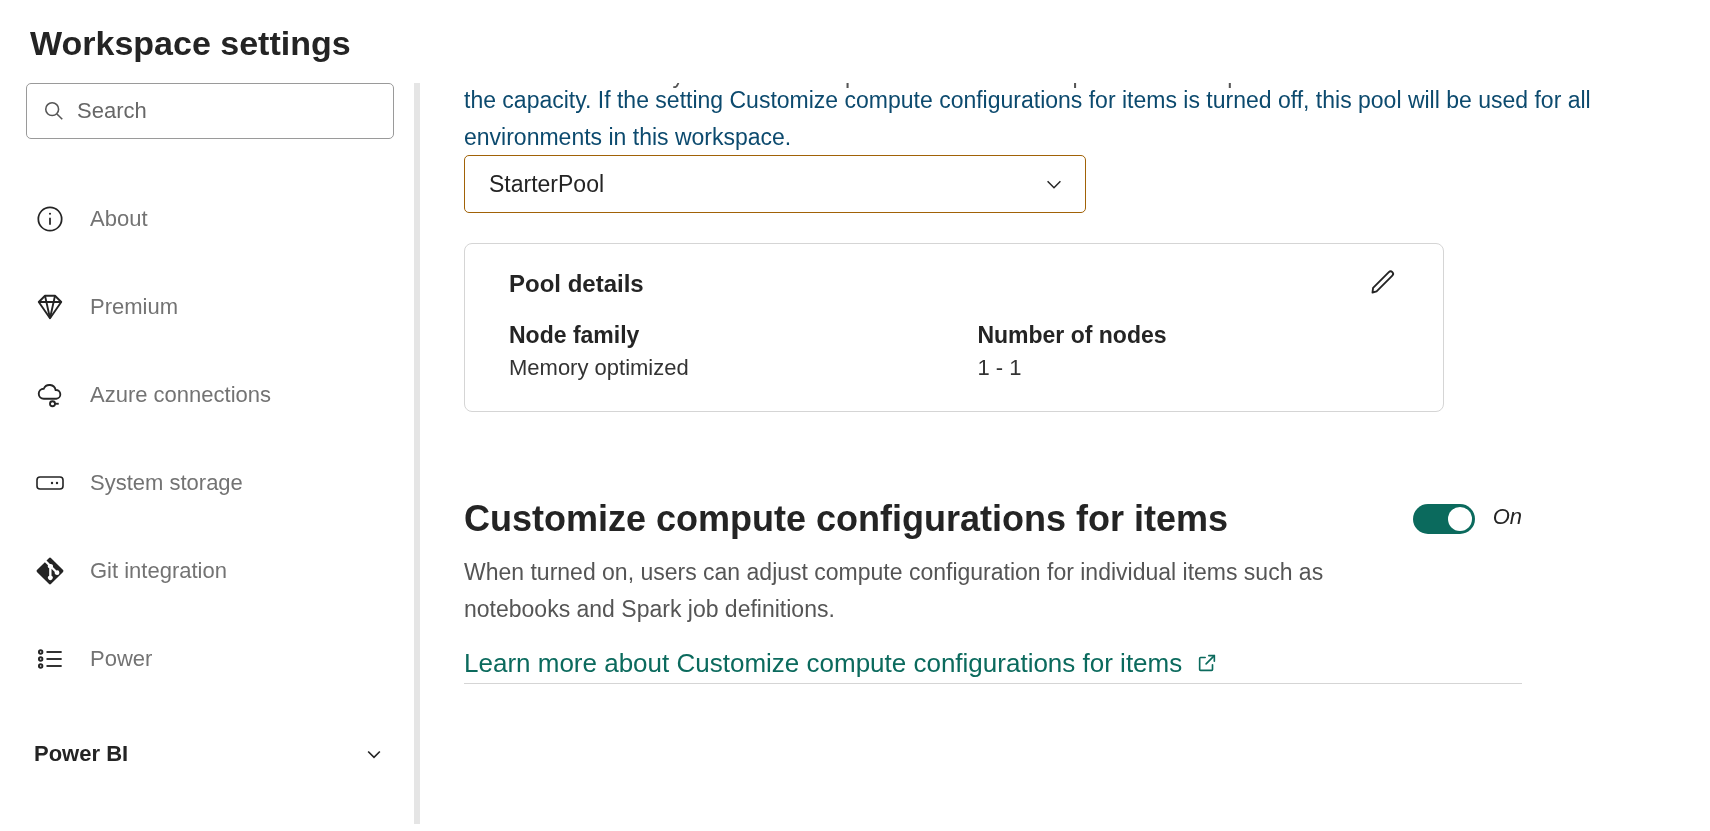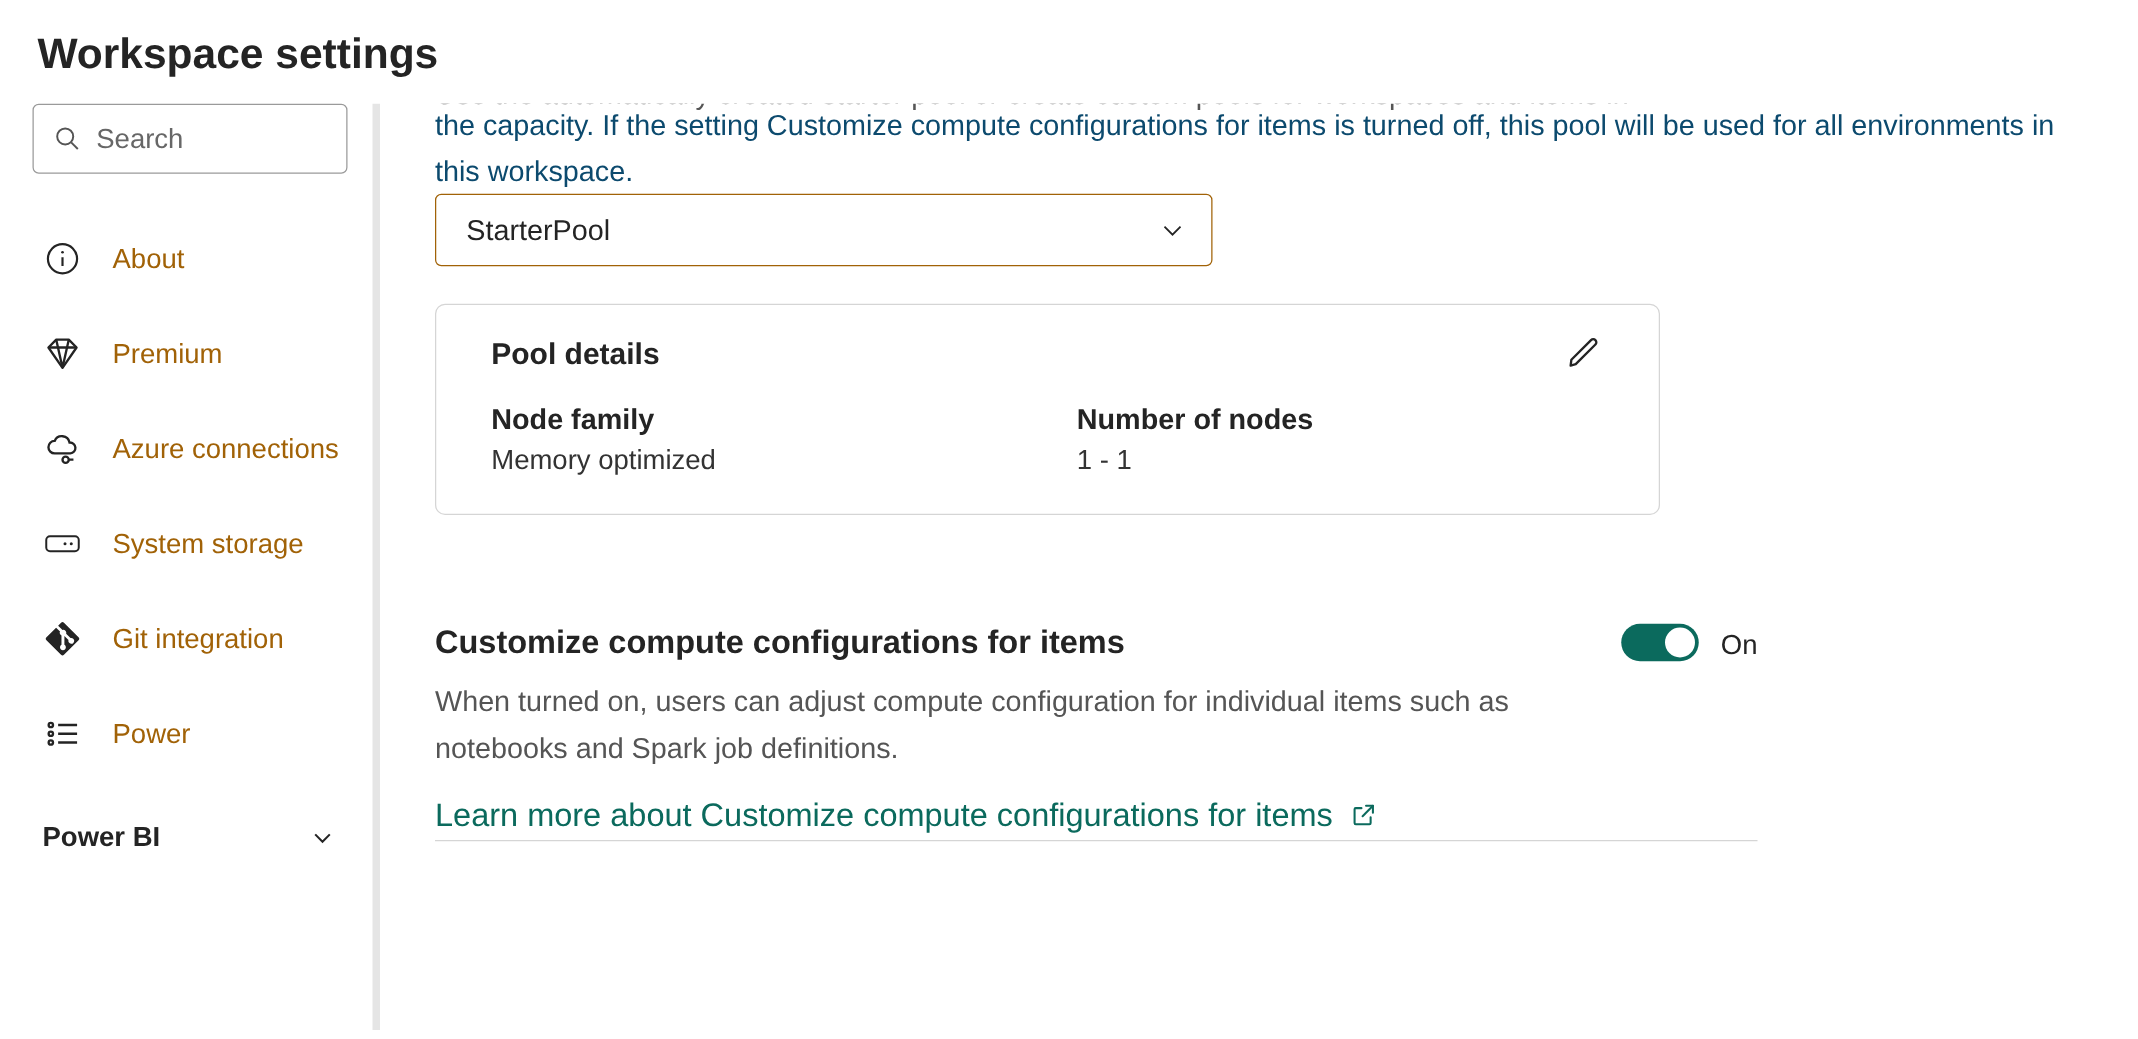--- a/index.html
+++ b/index.html
@@ -14,26 +14,26 @@
     .page-title {
       font-size: 34px;
       font-weight: 700;
       padding: 24px 0 20px 30px;
     }
     .layout {
       display: flex;
       height: calc(100% - 90px);
     }
     .sidebar {
-      width: 304px;
+      width: 420px;
       padding: 0 0 0 26px;
       border-right: 6px solid #e5e5e5;
       display: flex;
       flex-direction: column;
-      gap: 4px;
+      gap: 16px;
     }
     .search-box {
       display: flex;
       align-items: center;
       gap: 12px;
       height: 56px;
       border: 1px solid #9a9a9a;
       border-radius: 5px;
       padding: 0 16px;
       margin-right: 20px;
@@ -47,21 +47,21 @@
       color: #555;
       background: transparent;
     }
     .search-box input::placeholder { color: #676767; }
     .nav-item {
       display: flex;
       align-items: center;
       gap: 24px;
       padding: 20px 8px;
       font-size: 22px;
-      color: #a16207;
+      color: #737373;
       cursor: pointer;
     }
     .nav-item .icon {
       width: 32px;
       height: 32px;
       display: inline-flex;
       align-items: center;
       justify-content: center;
     }
     .section-header {
@@ -142,27 +142,28 @@
       border-bottom: 1px solid #d5d5d5;
       padding-bottom: 4px;
       width: 1058px;
     }
     .section2-head {
       display: flex;
       align-items: center;
       justify-content: space-between;
     }
     .section2-title {
-      font-size: 26px;
+      font-size: 36px;
       font-weight: 700;
     }
     .toggle-wrap {
       display: flex;
-      align-items: flex-end;
+      align-items: flex-start;
       gap: 18px;
+      font-style: italic;
     }
     .toggle {
       width: 62px;
       height: 30px;
       background: #0b6a5d;
       border-radius: 15px;
       position: relative;
       cursor: pointer;
     }
     .toggle .knob {

